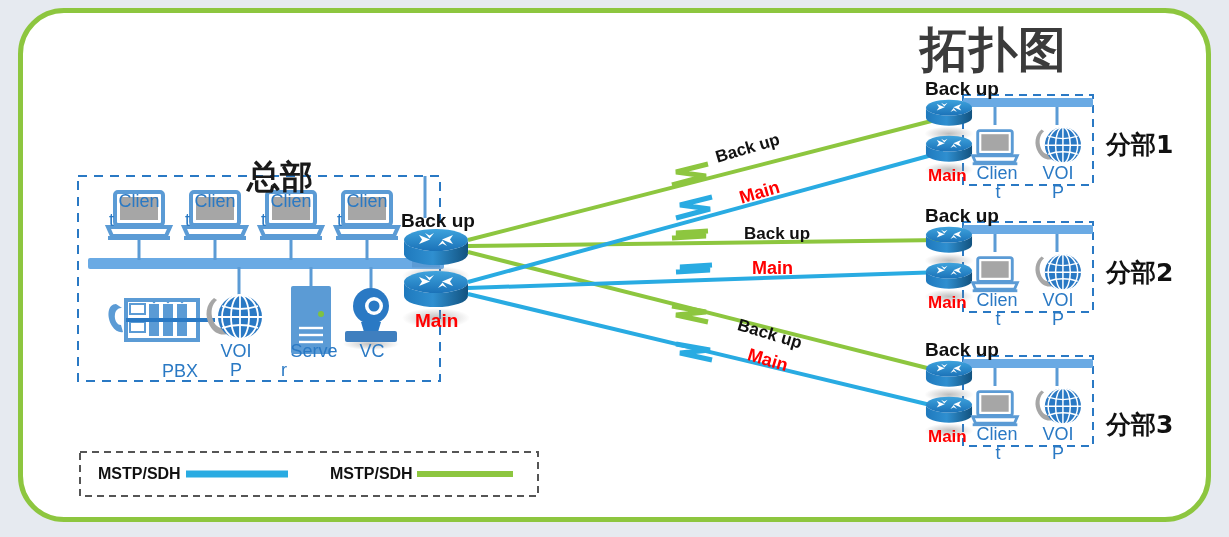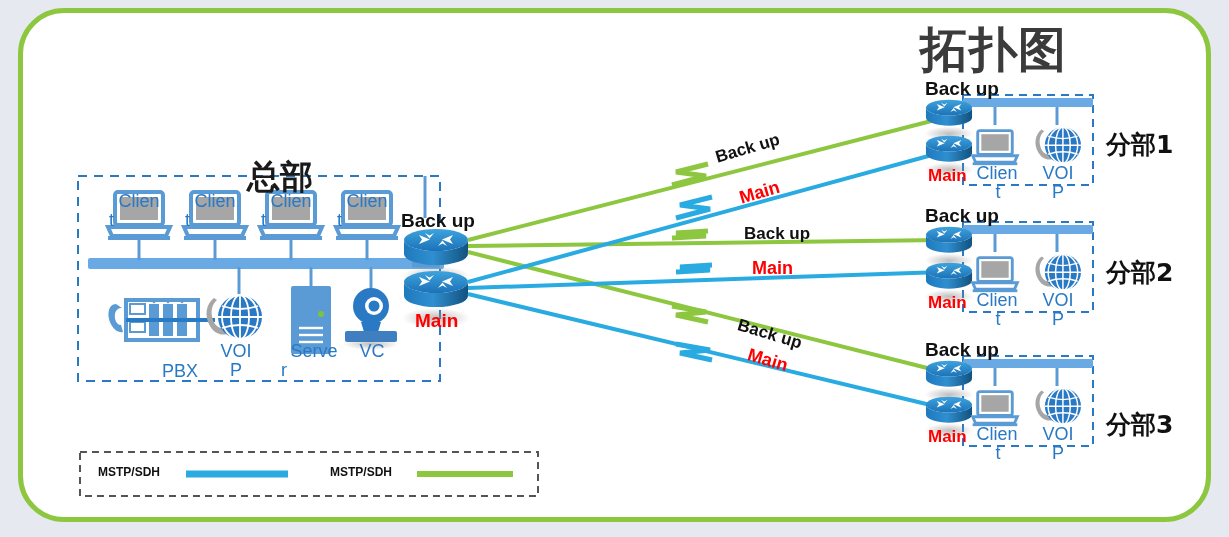--- a/index.html
+++ b/index.html
@@ -49,21 +49,21 @@
   }
   .link-backup{
     font-size:17px;font-weight:bold;color:#111;
     font-family:"Liberation Sans",sans-serif;
   }
   .link-main{
     font-size:18px;font-weight:bold;color:#ff0000;
     font-family:"Liberation Sans",sans-serif;
   }
   .legend-text{
-    font-size:12px;font-weight:bold;color:#111;
+    font-size:16px;font-weight:bold;color:#111;
     font-family:"Liberation Sans",sans-serif;
   }
   .rot-top{transform:rotate(-16.5deg);transform-origin:left center;}
   .rot-bot{transform:rotate(16.5deg);transform-origin:left center;}
 </style>
 </head>
 <body>
 
 <div id="stage">
   <div id="card"></div>

